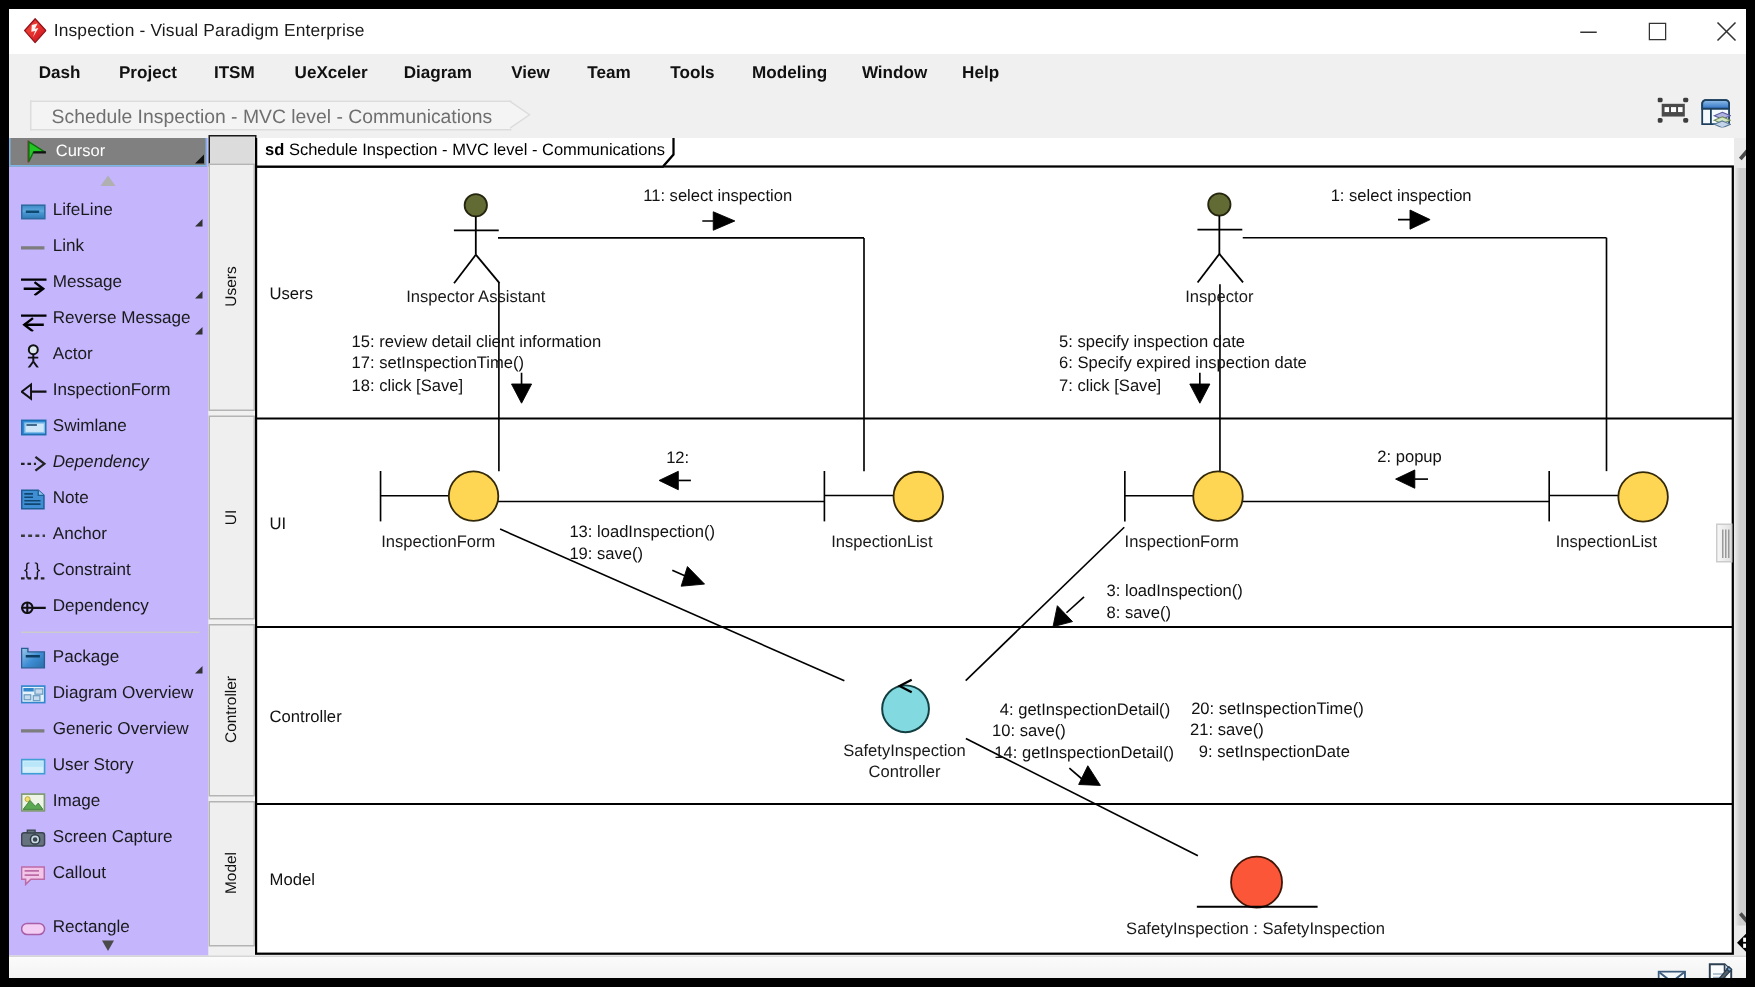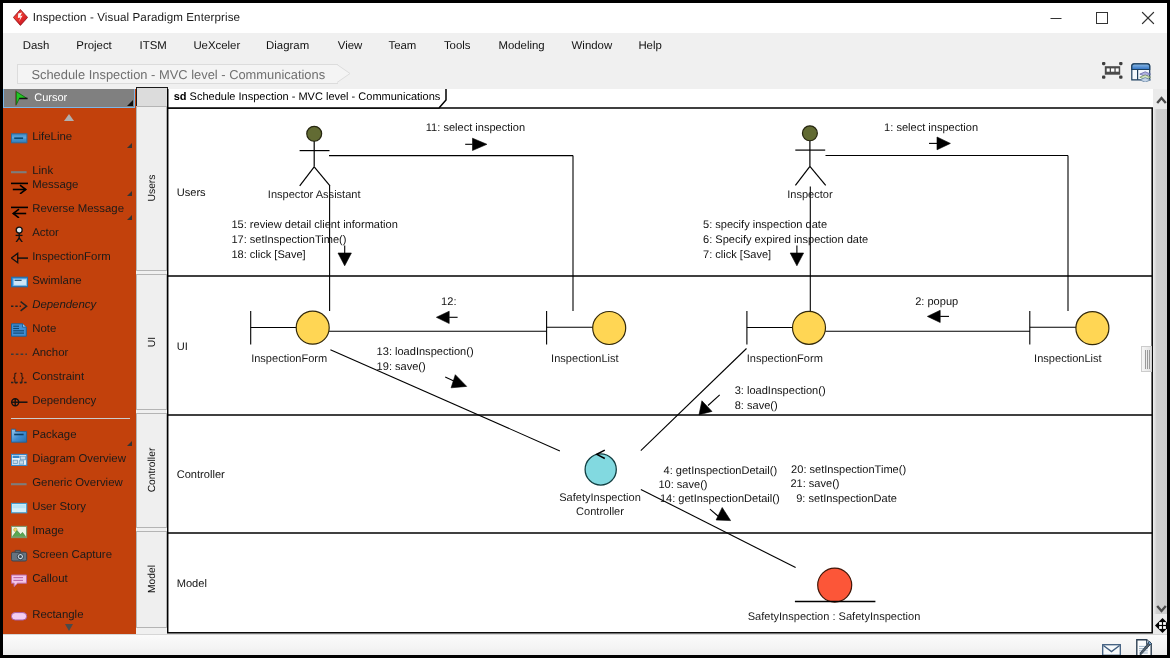--- a/index.html
+++ b/index.html
@@ -1,49 +1,49 @@
 <!DOCTYPE html>
 <html><head>
 <meta charset="utf-8">
 <style>
   html,body{margin:0;padding:0;}
   body{width:1170px;height:658px;overflow:hidden;background:#f0f0f0;
        font-family:"Liberation Sans",sans-serif;font-size:12px;color:#000;
        -webkit-font-smoothing:antialiased;text-rendering:geometricPrecision;}
   #app{position:relative;-webkit-font-smoothing:antialiased;width:1170px;height:658px;box-sizing:border-box;
-       border:3px solid #000000;background:#f0f0f0;overflow:hidden;}
+       border:6px solid #000000;background:#f0f0f0;overflow:hidden;}
 
   
   #titlebar{position:absolute;left:0;top:0;width:1168px;height:30px;background:#ffffff;}
   #title-logo{position:absolute;left:9.7px;top:6px;width:15px;height:17px;}
   #title-text{position:absolute;left:29.8px;top:7px;font-size:11.6px;color:#1a1a1a;line-height:16px;
        letter-spacing:0.1px;white-space:nowrap;}
   .winbtn{position:absolute;top:0;width:45px;height:30px;cursor:default;}
   .winbtn svg{position:absolute;left:50%;top:50%;transform:translate(-50%,-50%);}
   #btn-min{right:93px;} #btn-max{right:47px;} #btn-close{right:1px;}
 
   
-  #menubar{position:absolute;left:0;top:30px;width:1164px;height:26px;background:#f0f0f0;}
+  #menubar{position:absolute;left:0;top:30px;width:1164px;height:26px;background:#f0f0f0;font-weight:bold;}
   .menu-item{position:absolute;top:0;height:26px;line-height:26px;font-size:11.4px;
        color:#111;white-space:nowrap;}
 
   
   #crumbbar{position:absolute;left:0;top:56px;width:1168px;height:30px;background:#f0f0f0;}
   #crumb{position:absolute;left:13.5px;top:5px;height:18px;width:320px;
        background:#f4f4f4;border-top:1px solid #dcdcdc;border-bottom:1px solid #dcdcdc;
        border-left:1px solid #dcdcdc;}
   #crumb-text{position:absolute;left:13.9px;top:0px;font-size:12.9px;color:#6f6f6f;white-space:nowrap;
        line-height:19px;}
   #crumb-arrow{position:absolute;left:333.5px;top:5px;width:14px;height:18px;}
   #tb-icon1{position:absolute;left:1098.8px;top:3px;width:21px;height:17px;}
   #tb-icon2{position:absolute;left:1128px;top:3.5px;width:20px;height:19px;}
 
   
   #palette{position:absolute;left:0;top:86px;width:132.6px;height:545px;
-       background:#c2410c;overflow:hidden;}
+       background:#c4b5fd;overflow:hidden;}
   #pal-sel{position:absolute;left:0;top:-2px;width:132px;height:21px;
        background:#808080;border:1px solid #7cb7e8;box-sizing:border-box;}
   #pal-sel-ico{position:absolute;left:11px;top:1.8px;width:14px;height:16px;}
   #pal-sel-label{position:absolute;left:30.2px;top:2.5px;font-size:11px;color:#fff;line-height:15px;}
   #pal-sel-arrow{position:absolute;right:1px;bottom:1px;width:0;height:0;
        border-left:6px solid transparent;border-bottom:6px solid #111;}
   #pal-up{position:absolute;left:60.8px;top:24.9px;width:0;height:0;
        border-left:5.7px solid transparent;border-right:5.7px solid transparent;border-bottom:7.5px solid #b0b0b0;}
   #pal-down{position:absolute;left:62px;top:535.4px;width:0;height:0;
        border-left:4.2px solid transparent;border-right:4.2px solid transparent;border-top:7px solid #4a4a4a;}
@@ -206,21 +206,21 @@
                 <stop offset="0.55" stop-color="#4a97d2"></stop>
                 <stop offset="1" stop-color="#2f7bb8"></stop>
               </linearGradient>
             </defs>
             <rect x="0.5" y="3.8" width="15.4" height="9" fill="url(#llg)" stroke="#2d6b9e" stroke-width="1"></rect>
             <line x1="3.2" y1="8.2" x2="12.1" y2="8.2" stroke="#0d4a73" stroke-width="1.7"></line>
           </svg></span>
         <span class="pal-lab">LifeLine</span>
         <span class="pal-tri"></span>
       </div>
-      <div class="pal-item" style="top: 72px;">
+      <div class="pal-item" style="top: 62px;">
         <span class="pal-ico"><svg width="18" height="16" viewBox="0 0 18 16">
             <line x1="0" y1="8.2" x2="15.6" y2="8.2" stroke="#7d7d7d" stroke-width="2.1"></line>
           </svg></span>
         <span class="pal-lab">Link</span>
       </div>
       <div class="pal-item" style="top: 86px;">
         <span class="pal-ico"><svg width="18" height="16" viewBox="0 0 18 16">
             <line x1="0" y1="5.4" x2="17" y2="5.4" stroke="#000" stroke-width="1.6"></line>
             <line x1="1.8" y1="11.5" x2="14.8" y2="11.5" stroke="#000" stroke-width="1.6"></line>
             <path d="M9 7.1 L14.8 11.5 L9 15.9" fill="none" stroke="#000" stroke-width="1.6"></path>

